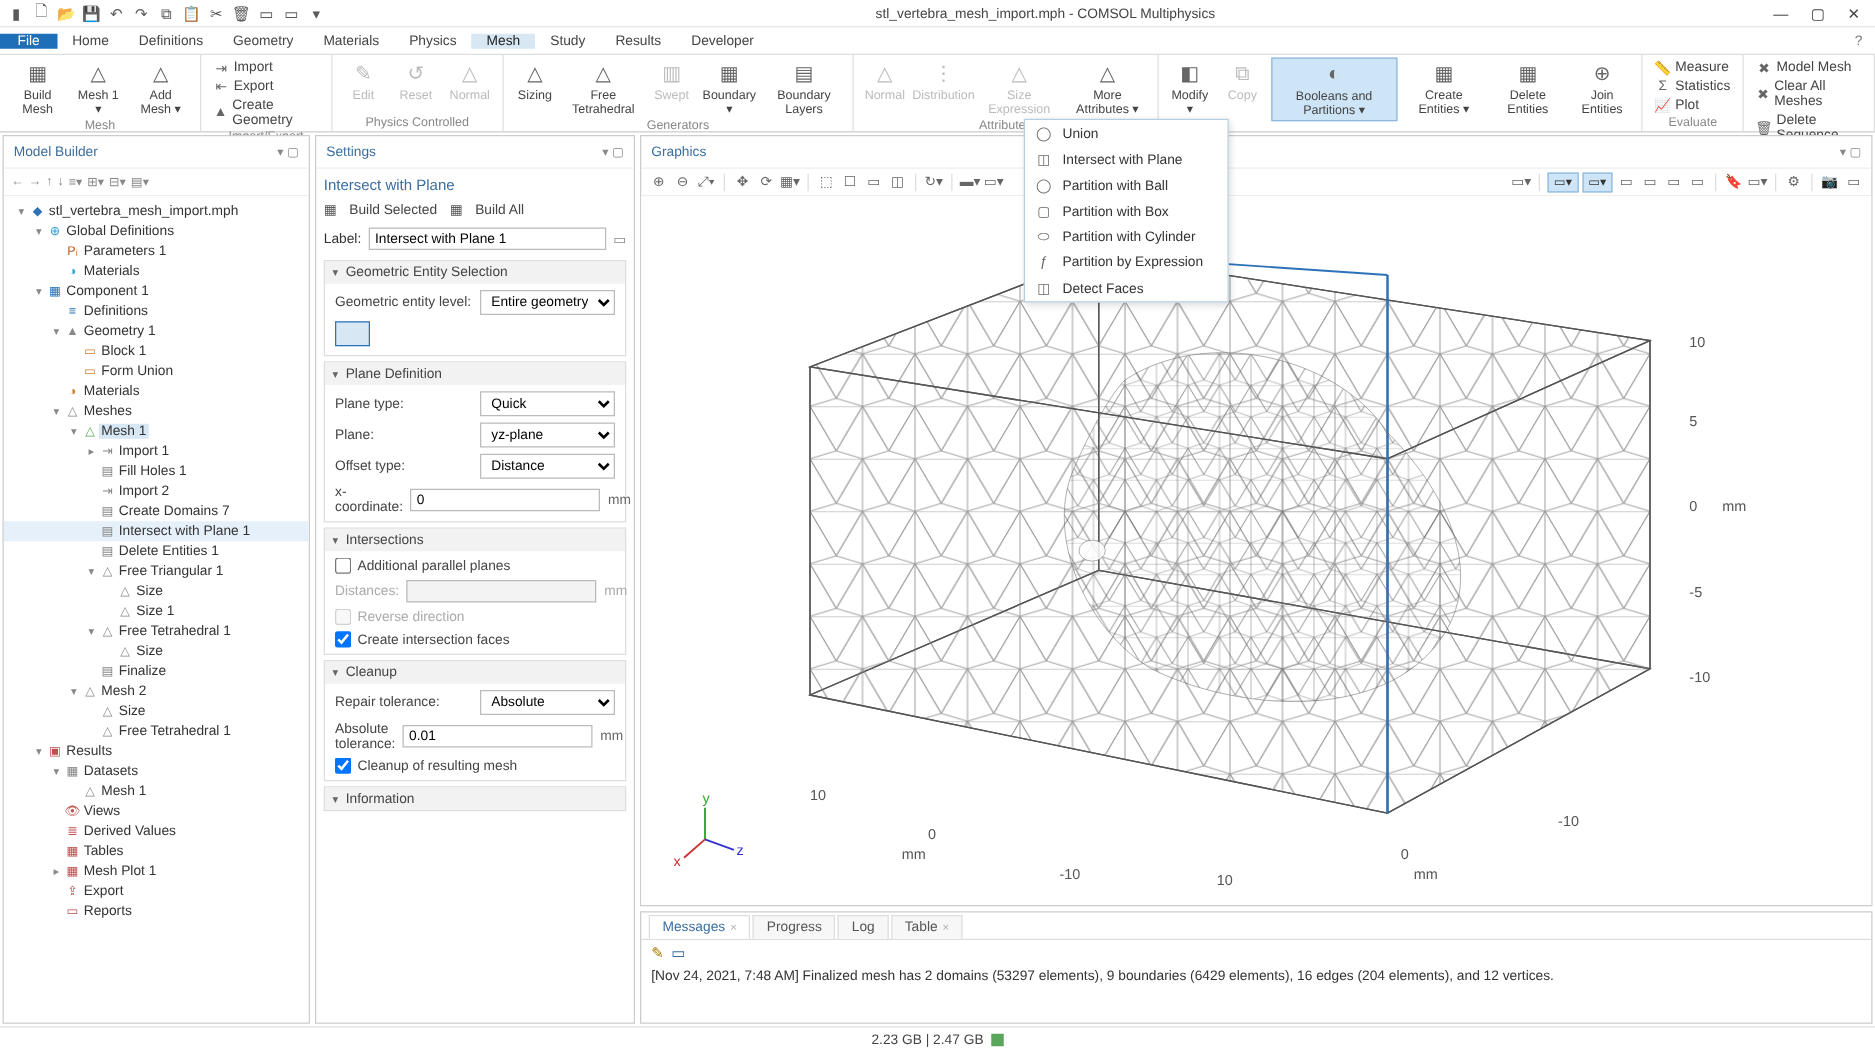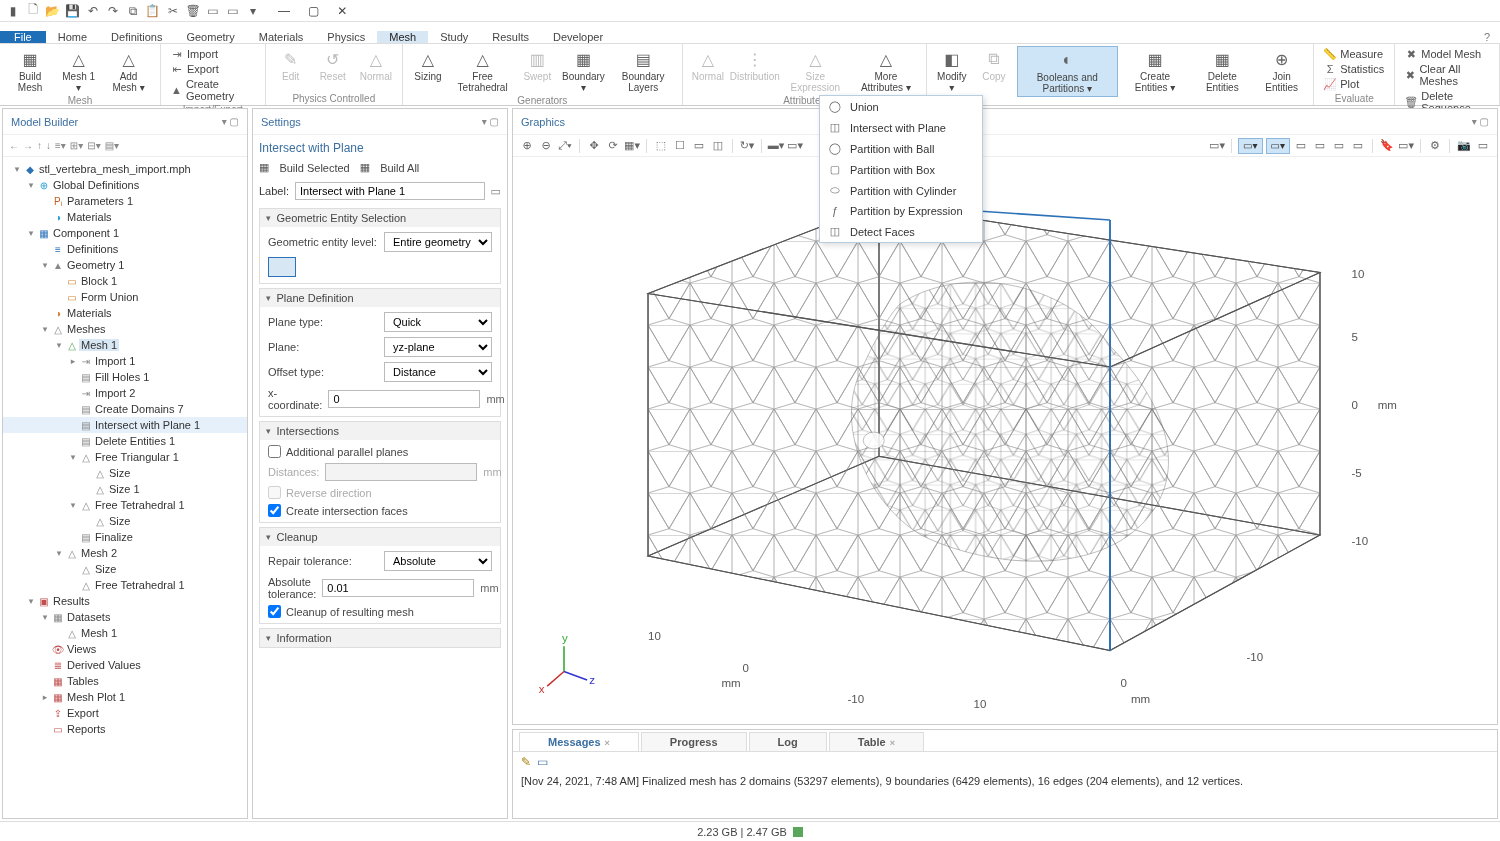--- a/index.html
+++ b/index.html
@@ -7,21 +7,21 @@
 
 
 .title-bar { height: 22px; background: #fff; display: flex; align-items: center; border-bottom: 1px solid #e0e0e0; }
 .qat { display: flex; gap: 6px; padding: 0 6px; align-items: center; }
 .qat .qi { width: 14px; height: 14px; display: inline-flex; align-items: center; justify-content: center; font-size: 12px; color: #5a5a5a; }
 .title-text { flex: 1; text-align: center; color: #444; }
 .win-controls { display: flex; gap: 18px; padding: 0 12px; color: #444; }
 .win-controls span { font-size: 12px; }
 
 
-.menu-bar { height: 22px; background: #fff; display: flex; align-items: flex-end; border-bottom: 1px solid #ddd; position: relative; }
+.menu-bar { height: 22px; background: #fff; display: flex; align-items: center; border-bottom: 1px solid #ddd; position: relative; }
 .file-tab { background: #1e6fb8; color: #fff; padding: 0 14px; display: flex; align-items: center; }
 .menu-tab { padding: 0 12px; display: flex; align-items: center; color: #444; }
 .menu-tab.active { background: #d7e7f4; color: #222; }
 .help-q { margin-left: auto; padding: 0 10px; color: #7a7a7a; display:flex; align-items:center; }
 
 
 .ribbon { height: 62px; background: #fff; border-bottom: 1px solid #ccc; display: flex; }
 .rgroup { border-right: 1px solid #e0e0e0; padding: 2px 6px 0 6px; display: flex; flex-direction: column; }
 .rgroup .row { display: flex; gap: 4px; flex: 1; align-items: flex-start; }
 .rgroup .glabel { text-align: center; color: #888; font-size: 10px; padding: 0 0 1px 0; }
@@ -86,21 +86,21 @@
 .canvas svg { width:100%; height:100%; }
 
 
 .dropdown { position:absolute; left:819px; top:95px; width:164px; background:#fff; border:1px solid #b7cde0; box-shadow:2px 2px 6px rgba(0,0,0,.15); z-index:10; }
 .dropdown .di { display:flex; align-items:center; gap:8px; padding:4px 8px; color:#333; }
 .dropdown .di .dico { width:14px; text-align:center; color:#666; }
 
 
 .msgpanel { height:90px; }
 .msgtabs { height:22px; display:flex; align-items:flex-end; gap:2px; padding:0 6px; border-bottom:1px solid #ddd; }
-.msgtab { padding:3px 28px; border:1px solid #ddd; border-bottom:none; background:#f7f7f7; font-size:11px; color:#555;font-weight:bold; }
+.msgtab { padding:3px 10px; border:1px solid #ddd; border-bottom:none; background:#f7f7f7; font-size:11px; color:#555; }
 .msgtab.active { background:#fff; color:#3b6fa0; }
 .msgtab .x { color:#aaa; margin-left:4px; font-size:9px; }
 .msgtools { height:20px; display:flex; align-items:center; gap:6px; padding:0 8px; }
 .msgtools span { color:#a67c00; font-size:12px; }
 .msgbody { flex:1; padding:2px 8px; overflow:auto; color:#333; font-size:11px; line-height:14px; }
 
 
 .status { height:20px; border-top:1px solid #ddd; display:flex; align-items:center; justify-content:center; gap:6px; color:#444; font-size:11px; }
 .status .sq { width:10px; height:10px; background:#5aa65a; }
 
@@ -117,20 +117,21 @@
     <span class="qi">↶</span>
     <span class="qi">↷</span>
     <span class="qi">⧉</span>
     <span class="qi">📋</span>
     <span class="qi">✂</span>
     <span class="qi">🗑</span>
     <span class="qi">▭</span>
     <span class="qi">▭</span>
     <span class="qi">▾</span>
   </div>
+  <div class="title-text">stl_vertebra_mesh_import.mph - COMSOL Multiphysics</div>
   <div class="win-controls">
     <span>—</span>
     <span>▢</span>
     <span>✕</span>
   </div>
 </div>
 
 <div class="menu-bar">
   <div class="file-tab">File</div>
   <div class="menu-tab">Home</div>

